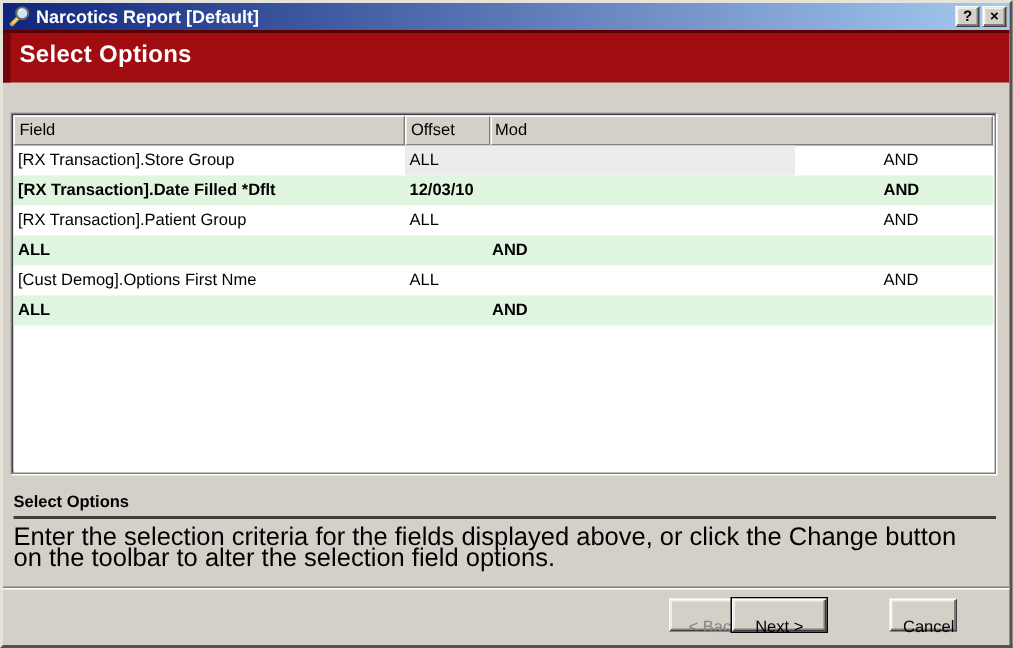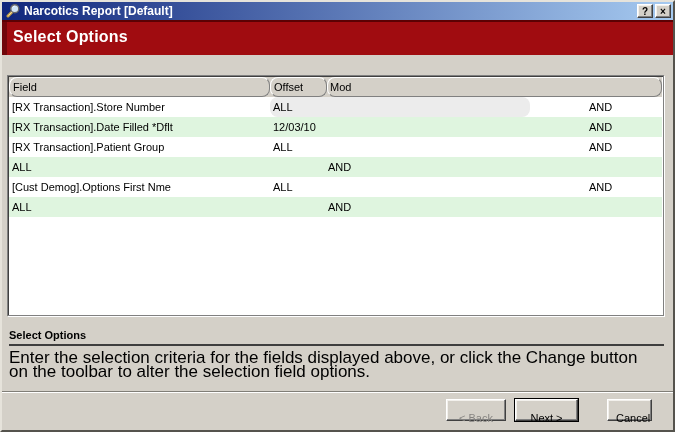--- a/index.html
+++ b/index.html
@@ -56,32 +56,32 @@
     border:1px solid #808080;
     box-shadow:inset 1px 1px 0 #404040, 1px 1px 0 #ffffff;
     overflow:hidden;
   }
   .grid-inner { position:absolute; left:1px; top:1px; right:1px; bottom:1px; background:#fff; }
   .g-row { display:flex; width:100%; height:20px; font-size:11px; color:#000; }
   .g-row.header {
     background:var(--dialog-bg,#d4d0c8); font-weight:normal;
   }
   .g-cell {
-    overflow:hidden; white-space:nowrap; line-height:20px; padding-left:3px;border-radius:8px;
+    overflow:hidden; white-space:nowrap; line-height:20px; padding-left:3px;
   }
   .header .g-cell {
     border-top:1px solid #ffffff; border-left:1px solid #ffffff;
     border-right:1px solid #808080; border-bottom:1px solid #808080;
     line-height:18px;
   }
   .c-field  { width:261px; flex:0 0 261px; }
   .c-value  { width:260px; flex:0 0 260px; }
   .c-offset { width:57px;  flex:0 0 57px; }
   .c-mod    { flex:1 1 auto; padding-left:2px; }
-  .g-row.green { background:var(--row-green,#dff5df); }
+  .g-row.green { background:var(--row-green,#dff5df);font-weight:bold; }
   .g-row.white { background:#ffffff; }
   .g-row.r0 .c-value { background:var(--selected-cell-bg,#ececec); }
 
   
   .section-heading {
     position:absolute; left:7px; top:327px;
     font-size:11px; font-weight:bold; color:#000;
   }
   .section-rule {
     position:absolute; left:7px; top:342px; width:655px; height:2px;
@@ -99,22 +99,22 @@
   }
   .btn {
     position:absolute; top:397px; height:22px;
     background:var(--dialog-bg,#d4d0c8);
     border:1px solid; border-color:#ffffff #404040 #404040 #ffffff;
     box-shadow:inset -1px -1px 0 #808080, inset 1px 1px 0 #f2f0ec;
     font-size:11px; color:#000; text-align:center; line-height:20px;
     font-family:Liberation Sans, sans-serif; cursor:default; padding:8px;
   }
   .btn-back   { left:444px; width:60px; color:#868481; }
-  .btn-next   { left:513px; width:63px; box-shadow:0 0 0 1px #000, inset -1px -1px 0 #808080, inset 1px 1px 0 #f2f0ec; }
-  .btn-cancel { left:605px; width:45px; }
+  .btn-next   { left:486px; width:63px; box-shadow:0 0 0 1px #000, inset -1px -1px 0 #808080, inset 1px 1px 0 #f2f0ec; }
+  .btn-cancel { left:591px; width:45px; }
 </style>
 </head>
 <body>
 
 <div class="window">
 
   <div class="titlebar">
     <svg class="title-icon" viewBox="0 0 14 14">
       <line x1="2" y1="12" x2="7" y2="7" stroke="#caa54a" stroke-width="3" stroke-linecap="round"></line>
       <line x1="2.4" y1="11.6" x2="6.5" y2="7.5" stroke="#f5e0a0" stroke-width="1"></line>
@@ -132,21 +132,21 @@
 
   <div class="grid">
     <div class="grid-inner">
       <div class="g-row header">
         <div class="g-cell c-field">Field</div>
         <div class="g-cell c-offset">Offset</div>
         <div class="g-cell c-mod">Mod</div>
       </div>
 
       <div class="g-row white r0">
-        <div class="g-cell c-field">[RX Transaction].Store Number</div>
+        <div class="g-cell c-field">[RX Transaction].Store Group</div>
         <div class="g-cell c-value">ALL</div>
         <div class="g-cell c-offset"></div>
         <div class="g-cell c-mod">AND</div>
       </div>
       <div class="g-row green">
         <div class="g-cell c-field">[RX Transaction].Date Filled *Dflt</div>
         <div class="g-cell c-value">12/03/10</div>
         <div class="g-cell c-offset"></div>
         <div class="g-cell c-mod">AND</div>
       </div>

